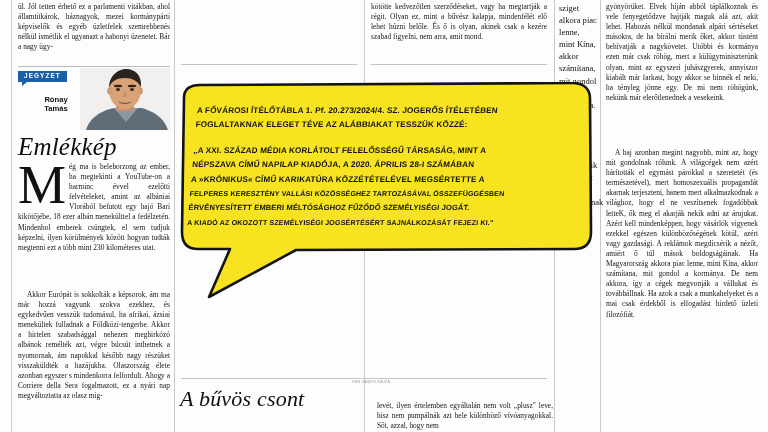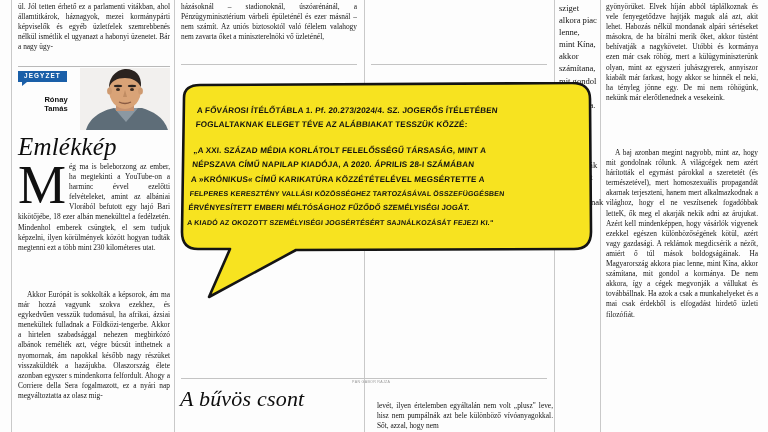--- a/index.html
+++ b/index.html
@@ -231,25 +231,25 @@
 
   <div class="dropcap-block">
     <span class="dropcap">M</span>
     <div class="body">ég ma is beleborzong az ember, ha megtekinti a YouTube-on a harminc évvel ezelőtti felvételeket, amint az albániai Vlorából befutott egy hajó Bari kikötőjébe, 18 ezer albán menekülttel a fedélzetén. Mindenhol emberek csüngtek, el sem tudjuk képzelni, ilyen körülmények között hogyan tudták megtenni ezt a több mint 230 kilométeres utat.</div>
   </div>
 
   <div class="col" style="left:18px; top:290px; width:152px;">
     <p style="text-indent:9px;">Akkor Európát is sokkolták a képsorok, ám ma már hozzá vagyunk szokva ezekhez, és egykedvűen vesszük tudomásul, ha afrikai, ázsiai menekültek fulladnak a Földközi-tengerbe. Akkor a hirtelen szabadsággal nehezen megbirkózó albánok remélték azt, végre búcsút inthetnek a nyomornak, ám napokkal később nagy részüket visszaküldték a hazájukba. Olaszország élete azonban egyszer s mindenkorra felfordult. Ahogy a Corriere della Sera fogalmazott, ez a nyári nap megváltoztatta az olasz mig-</p>
   </div>
 
-  <div class="col" style="left:181px; top:2px; width:176px;">
-    <p>házásoknál – stadionoknál, úszóarénánál, a Pénzügyminisztérium várbeli épületénél és ezer másnál – nem számít. Az uniós biztosoktól való félelem valahogy nem zavarta őket a miniszterelnöki vő üzleténél,</p>
-  </div>
   <div class="hrule" style="left:181px; top:64px; width:176px;"></div>
 
+  <div class="col" style="left:371px; top:2px; width:176px;">
+    <p>kötötte kedvezőtlen szerződéseket, vagy ha megtartják a régit. Olyan ez, mint a bűvész kalapja, mindenfélét elő lehet húzni belőle. És ő is olyan, akinek csak a kezére szabad figyelni, nem arra, amit mond.</p>
+  </div>
   <div class="hrule" style="left:371px; top:64px; width:176px;"></div>
 
   <div class="pullcol" style="left:559px; top:2px; width:38px;">
     <span>sziget alkora piac lenne, mint Kína, akkor számítana, mit gondol a kormánya. De nem akkora, így a cégek megvonják a vállukat és továbbállnak</span>
   </div>
 
   <div class="col" style="left:606px; top:2px; width:152px;">
     <p>gyönyörüket. Elvek híján abból táplálkoznak és vele fenyegetődzve hajtják maguk alá azt, akit lehet. Habozás nélkül mondanak alpári sértéseket másokra, de ha bírálni merik őket, akkor tüstént behívatják a nagykövetet. Utóbbi és kormánya ezen már csak röhög, mert a külügyminiszterünk olyan, mint az egyszeri juhászgyerek, annyiszor kiabált már farkast, hogy akkor se hinnék el neki, ha tényleg jönne egy. De mi nem röhögünk, nekünk már elerőtlenednek a vesekeink.</p>
   </div>
   <div class="col" style="left:606px; top:148px; width:152px;">

